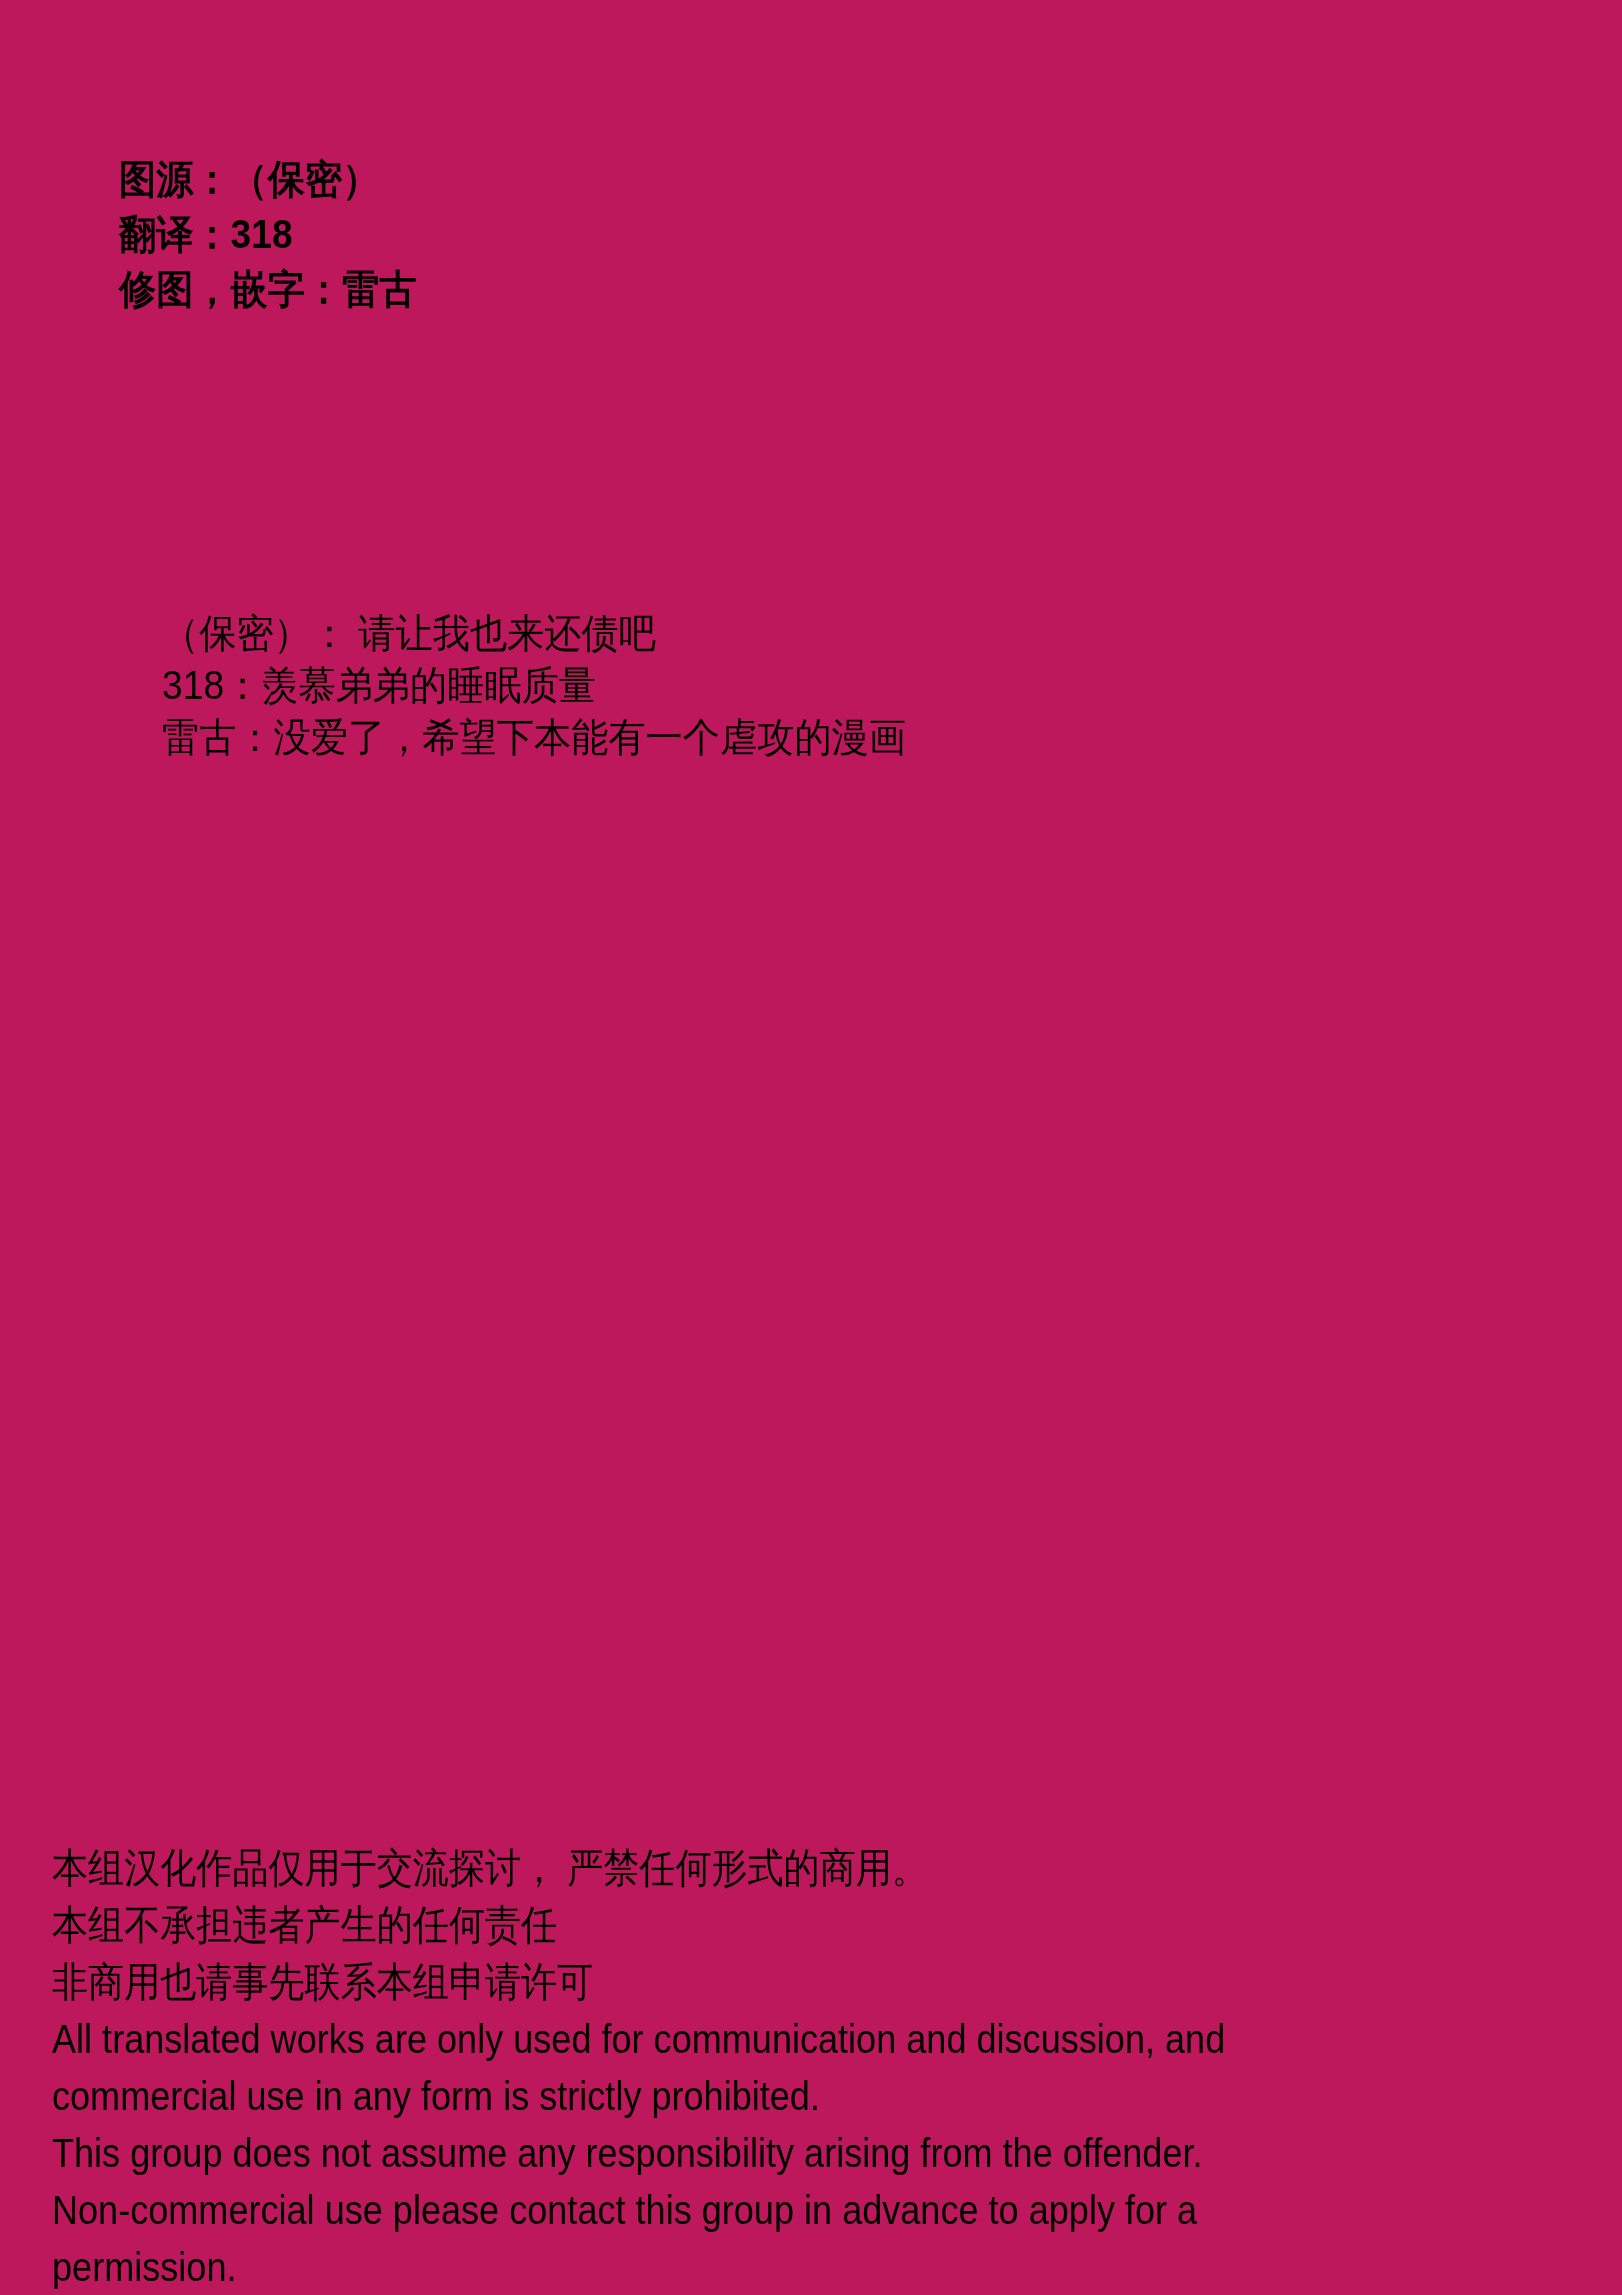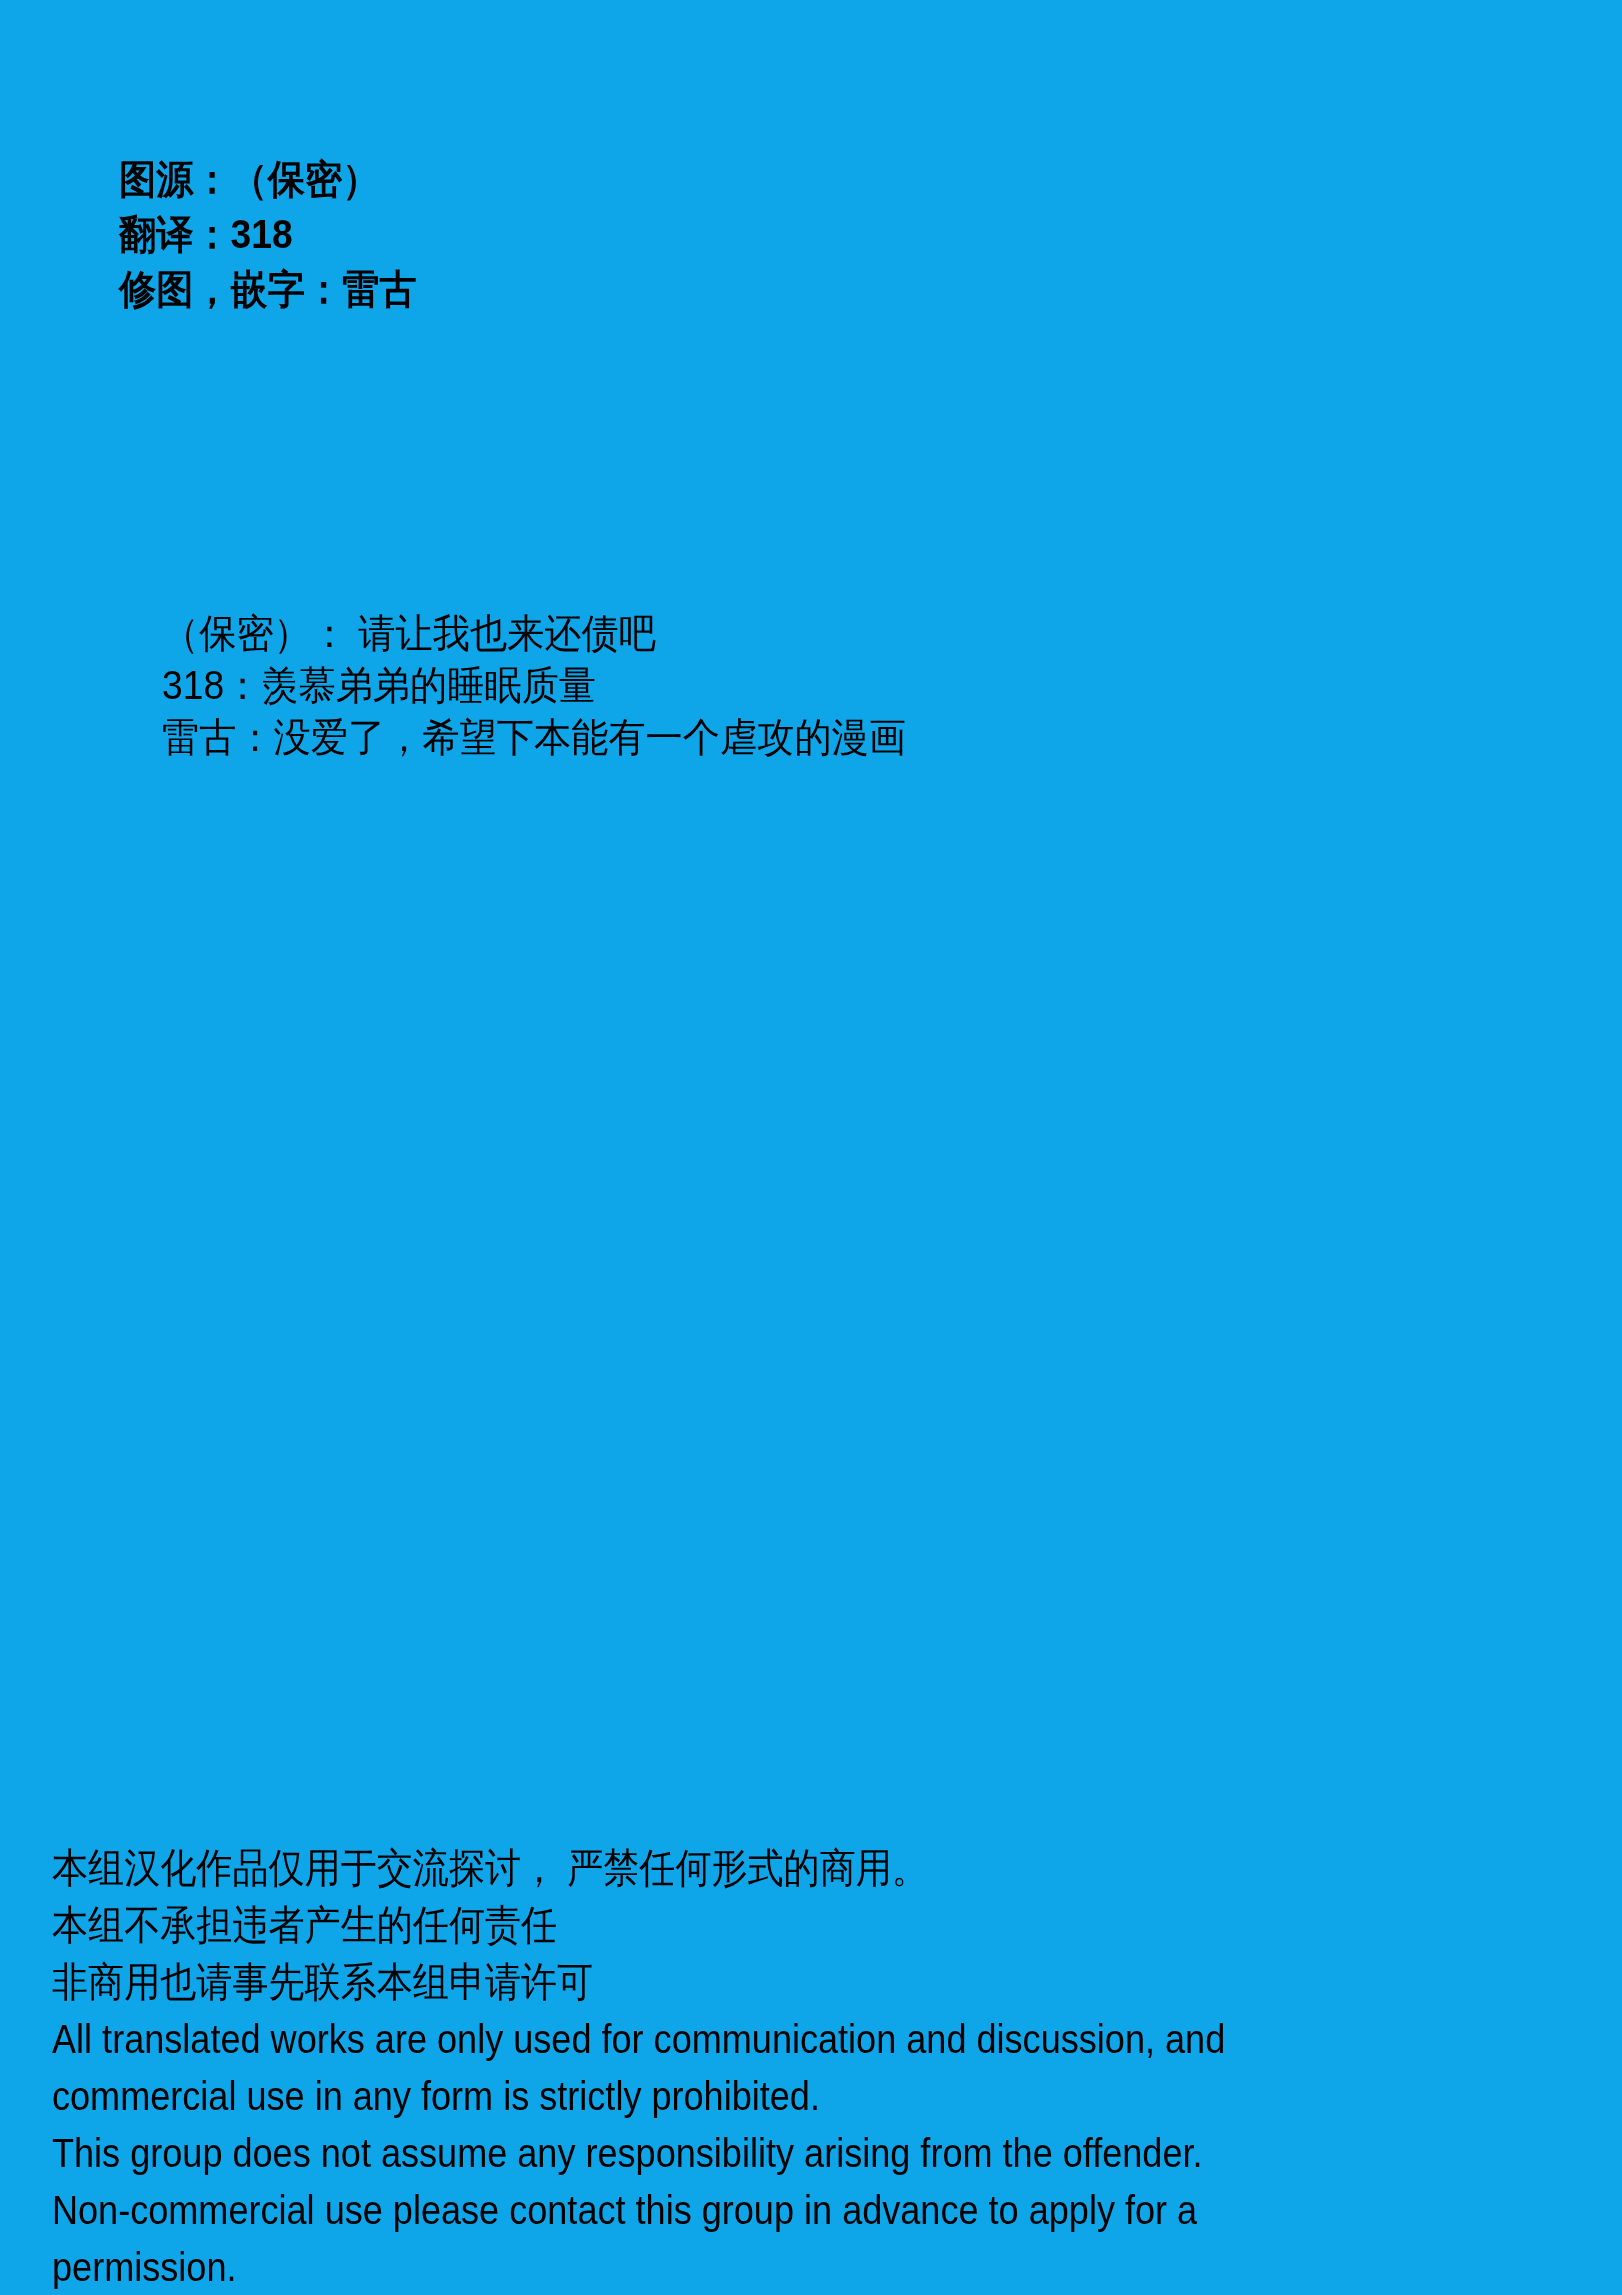--- a/index.html
+++ b/index.html
@@ -4,21 +4,21 @@
 <style>
   html, body {
     margin: 0;
     padding: 0;
     background: #ffffff;
   }
   .page {
     position: relative;
     width: 1623px;
     height: 2295px;
-    background: #0ea5e9;
+    background: #be185d;
     color: #000000;
     font-family: "Liberation Sans", sans-serif;
     overflow: hidden;
   }
   .block {
     position: absolute;
     transform-origin: left top;
     white-space: nowrap;
   }
   .credits-block {

